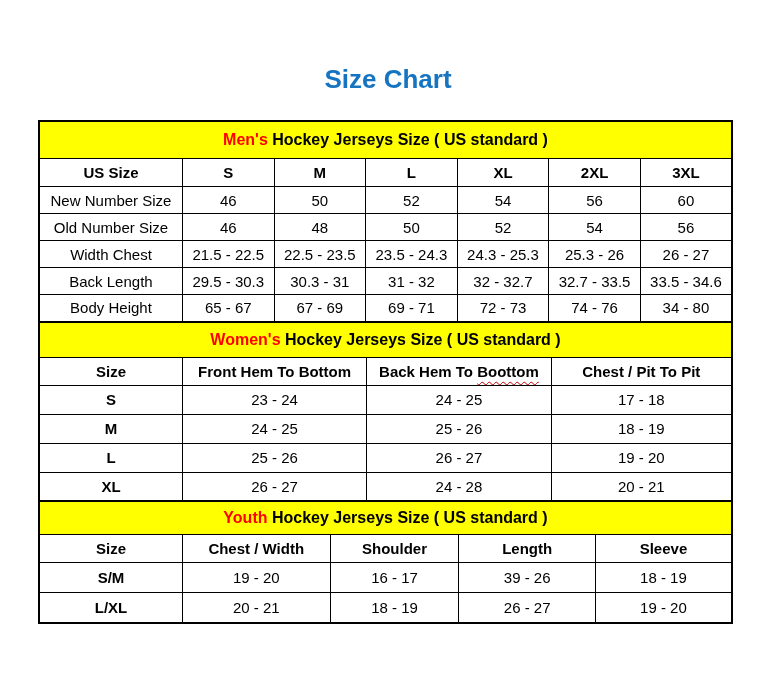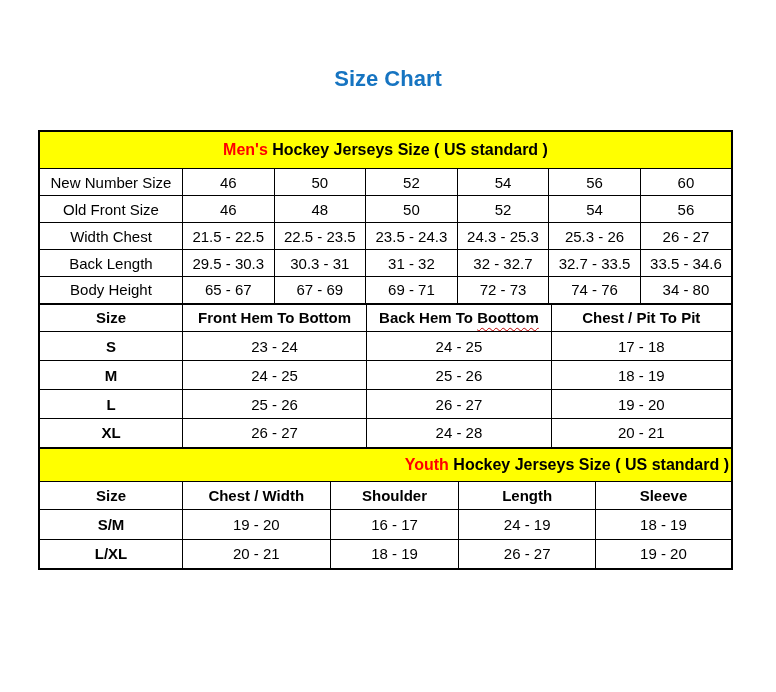--- a/index.html
+++ b/index.html
@@ -6,23 +6,23 @@
     margin: 0;
     padding: 0;
     background: #ffffff;
     width: 776px;
     height: 692px;
     overflow: hidden;
     font-family: "Liberation Sans", sans-serif;
     color: #000000;
   }
   .page-title {
-    margin: 64px 0 36px 0;
+    margin: 64px 0 26px 0;
     text-align: center;
-    font-size: 22px;
+    font-size: 26px;
     line-height: 30px;
     font-weight: bold;
     color: #1674C1;
     letter-spacing: 0px;
   }
   .chart-wrap {
     width: 615px;
     margin-left: 38px;
   }
   table.size-table {
@@ -43,21 +43,21 @@
     overflow: hidden;
     white-space: nowrap;
   }
   .banner-row td {
     background: #FFFF00;
     font-weight: bold;
     font-size: 16px;
     height: 36px;
   }
   #womens .banner-row td { height: 34px; }
-  #youth  .banner-row td { height: 32px; text-align: right; }
+  #youth  .banner-row td { height: 32px; }
   .banner-highlight { color: #FF0000; }
   .size-table thead tr { height: 28px; }
   .size-table thead th { font-weight: bold; }
   #mens   tbody tr { height: 27px; }
   #womens tbody tr { height: 29px; }
   #youth  tbody tr { height: 30px; }
   
   #womens tbody td:first-child,
   #youth  tbody td:first-child { font-weight: bold; }
   
@@ -94,33 +94,42 @@
         <col>
         <col>
         <col>
         <col>
         <col>
       </colgroup>
       <thead>
         <tr class="banner-row">
           <td colspan="7"><span class="banner-highlight">Men's</span><span> Hockey Jerseys Size ( US standard )</span></td>
         </tr>
+        <tr>
+          <th>US Size</th>
+          <th>S</th>
+          <th>M</th>
+          <th>L</th>
+          <th>XL</th>
+          <th>2XL</th>
+          <th>3XL</th>
+        </tr>
       </thead>
       <tbody>
         <tr>
           <td>New Number Size</td>
           <td>46</td>
           <td>50</td>
           <td>52</td>
           <td>54</td>
           <td>56</td>
           <td>60</td>
         </tr>
         <tr>
-          <td>Old Front Size</td>
+          <td>Old Number Size</td>
           <td>46</td>
           <td>48</td>
           <td>50</td>
           <td>52</td>
           <td>54</td>
           <td>56</td>
         </tr>
         <tr>
           <td>Width Chest</td>
           <td>21.5 - 22.5</td>
@@ -151,20 +160,23 @@
       </tbody>
     </table>
     <table class="size-table" id="womens">
       <colgroup>
         <col>
         <col>
         <col>
         <col>
       </colgroup>
       <thead>
+        <tr class="banner-row">
+          <td colspan="4"><span class="banner-highlight">Women's</span><span> Hockey Jerseys Size ( US standard )</span></td>
+        </tr>
         <tr>
           <th>Size</th>
           <th>Front Hem To Bottom</th>
           <th><span>Back Hem To </span><span class="squiggle">Boottom</span></th>
           <th>Chest / Pit To Pit</th>
         </tr>
       </thead>
       <tbody>
         <tr>
           <td>S</td>
@@ -210,21 +222,21 @@
           <th>Shoulder</th>
           <th>Length</th>
           <th>Sleeve</th>
         </tr>
       </thead>
       <tbody>
         <tr>
           <td>S/M</td>
           <td>19 - 20</td>
           <td>16 - 17</td>
-          <td>24 - 19</td>
+          <td>39 - 26</td>
           <td>18 - 19</td>
         </tr>
         <tr>
           <td>L/XL</td>
           <td>20 - 21</td>
           <td>18 - 19</td>
           <td>26 - 27</td>
           <td>19 - 20</td>
         </tr>
       </tbody>

